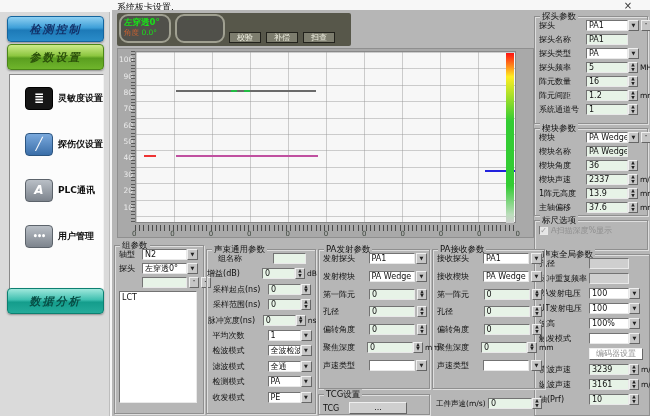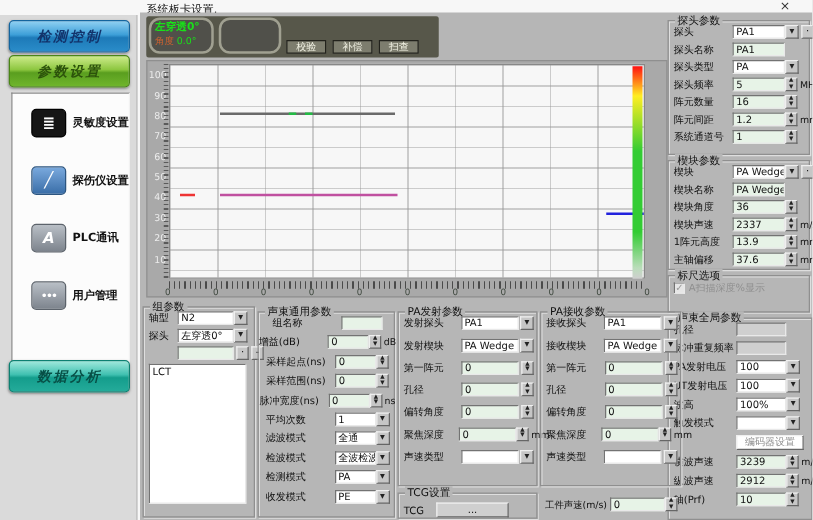--- a/index.html
+++ b/index.html
@@ -339,21 +339,21 @@
             <span class="lbl">横波声速</span>
             <span class="tf">3239</span>
             <span class="spin">
               <i>▲</i>
               <i>▼</i>
             </span>
             <span class="unit">m/s</span>
           </div>
           <div class="prow">
             <span class="lbl">纵波声速</span>
-            <span class="tf">2912</span>
+            <span class="tf">3161</span>
             <span class="spin">
               <i>▲</i>
               <i>▼</i>
             </span>
             <span class="unit">m/s</span>
           </div>
           <div class="prow">
             <span class="lbl">轴(Prf)</span>
             <span class="tf">10</span>
             <span class="spin">
@@ -429,30 +429,30 @@
               <i>▼</i>
             </span>
             <span class="unit">ns</span>
           </div>
           <div class="prow">
             <span class="lbl">平均次数</span>
             <span class="tf cv">1</span>
             <span class="dd">▼</span>
           </div>
           <div class="prow">
+            <span class="lbl">检波模式</span>
+            <span class="tf cv">全波检波</span>
+            <span class="dd">▼</span>
+          </div>
+          <div class="prow">
             <span class="lbl">滤波模式</span>
             <span class="tf cv">全通</span>
             <span class="dd">▼</span>
           </div>
           <div class="prow">
-            <span class="lbl">检波模式</span>
-            <span class="tf cv">全波检波</span>
-            <span class="dd">▼</span>
-          </div>
-          <div class="prow">
             <span class="lbl">检测模式</span>
             <span class="tf cv">PA</span>
             <span class="dd">▼</span>
           </div>
           <div class="prow">
             <span class="lbl">收发模式</span>
             <span class="tf cv">PE</span>
             <span class="dd">▼</span>
           </div>
         </div>

